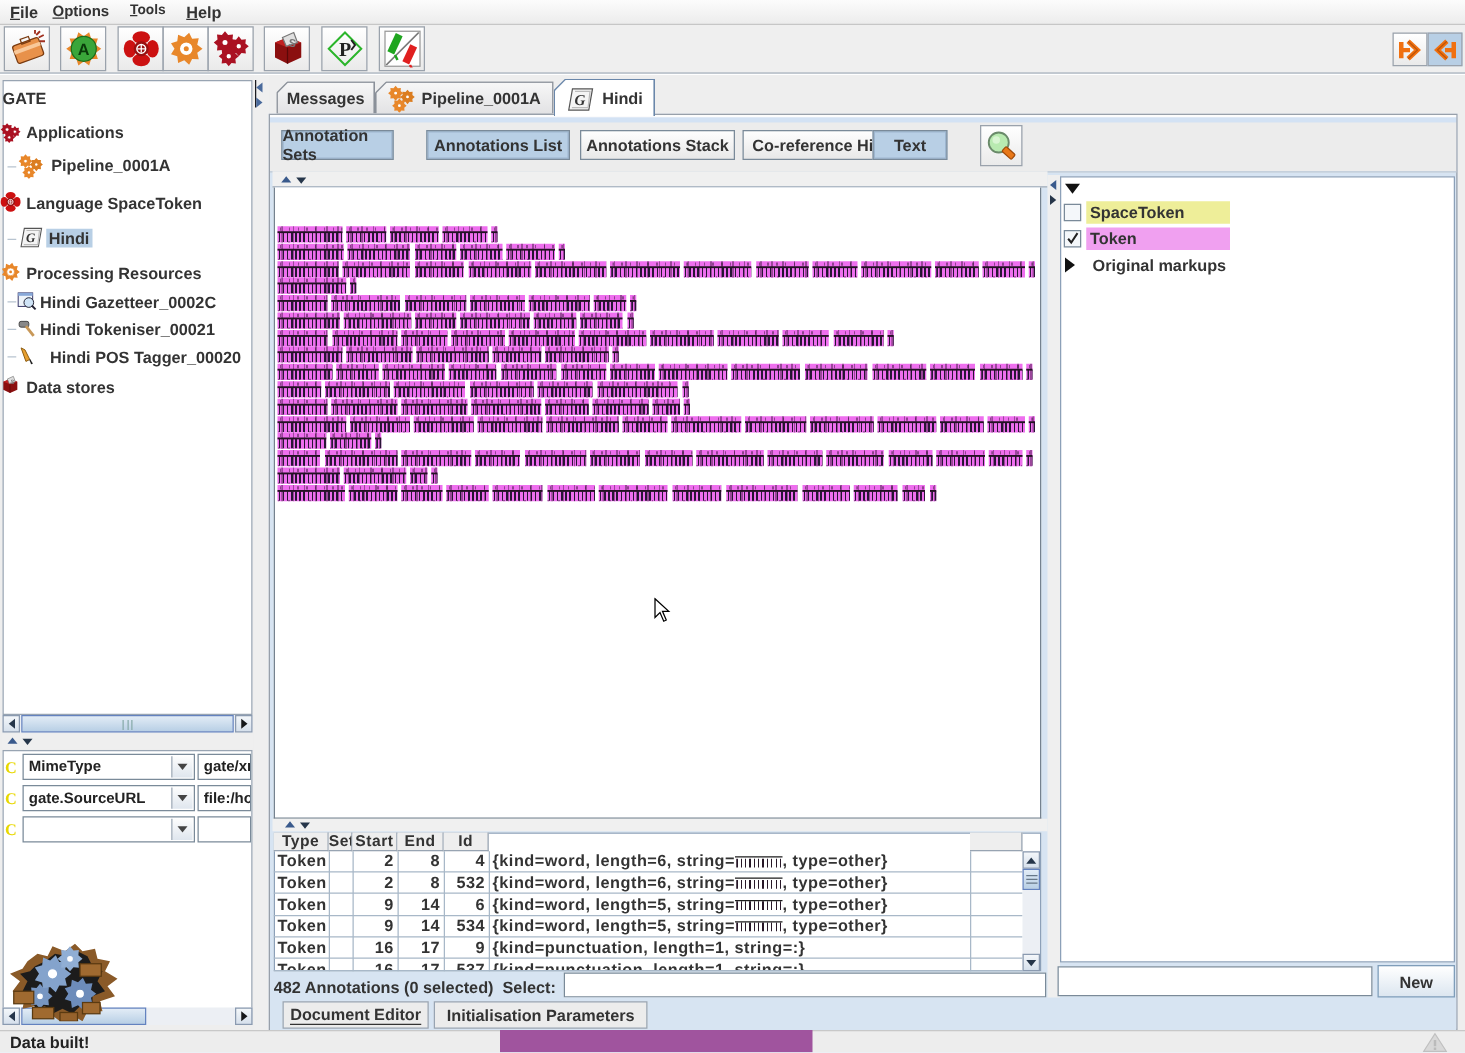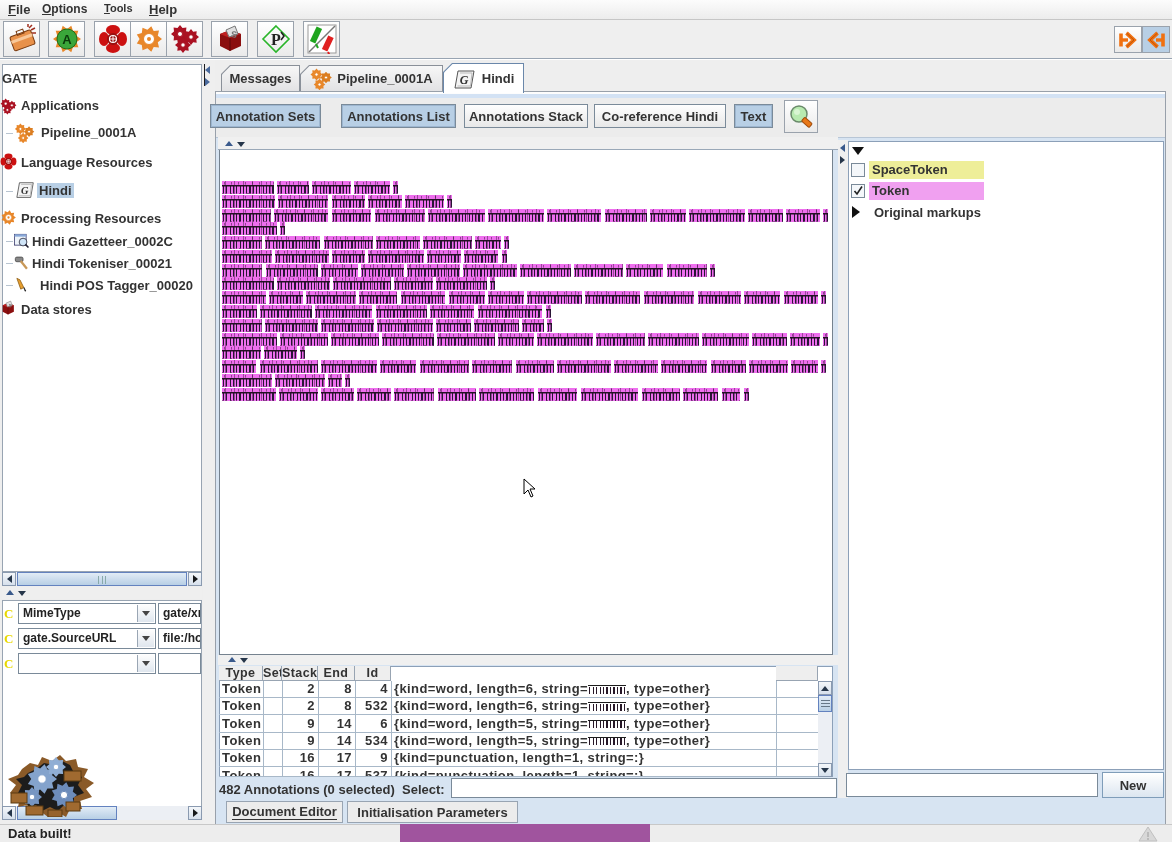--- a/index.html
+++ b/index.html
@@ -156,21 +156,21 @@
     <span style="position:absolute;left:39px;top:125px;font-size:13px;padding:0 2px">Pipeline_0001A</span>
     <span style="position:absolute;left:0px;top:153px;width:17px;height:17px"><svg width="17" height="17" viewBox="0 0 30 30" style="">
         <ellipse cx="15" cy="6" rx="7" ry="5" fill="#cc1111"></ellipse>
         <ellipse cx="15" cy="24" rx="7" ry="5" fill="#cc1111"></ellipse>
         <ellipse cx="6" cy="15" rx="5" ry="7" fill="#cc1111"></ellipse>
         <ellipse cx="24" cy="15" rx="5" ry="7" fill="#cc1111"></ellipse>
         <circle cx="15" cy="15" r="6" fill="#991111"></circle>
         <circle cx="15" cy="15" r="3.5" fill="none" stroke="#fff" stroke-width="1.2"></circle>
         <path d="M12 15h6M15 12v6" stroke="#fff" stroke-width="1"></path>
       </svg></span>
-    <span style="position:absolute;left:19px;top:155px;font-size:13px;padding:0 2px">Language Resources</span>
+    <span style="position:absolute;left:19px;top:155px;font-size:13px;padding:0 2px">Language SpaceToken</span>
     <span style="position:absolute;left:14px;top:181px;width:23px;height:19px"><svg width="23" height="19" viewBox="0 0 24 22" style="">
         <path d="M5 2 L21 2 L18 19 L2 19 Z" fill="#f4f4f4" stroke="#555"></path>
         <path d="M7 4 L19 4 L17.5 17 L4.5 17" fill="none" stroke="#bbb"></path>
         <text x="11" y="15" font-size="12" font-weight="bold" font-style="italic" text-anchor="middle" fill="#333" font-family="Liberation Serif">G</text>
       </svg></span>
     <span style="position:absolute;left:37px;top:183px;font-size:13px;background:#b8cfe5;padding:0 2px">Hindi</span>
     <span style="position:absolute;left:0px;top:209px;width:17px;height:17px"><svg width="17" height="17" viewBox="0 0 30 30" style="">
         <polygon points="28.0,15.0 23.8,18.2 25.0,23.4 19.7,23.1 17.3,27.8 13.4,24.2 8.5,26.3 7.8,21.0 2.8,19.4 5.6,15.0 2.8,10.6 7.8,9.0 8.5,3.7 13.4,5.8 17.3,2.2 19.7,6.9 25.0,6.6 23.8,11.8" fill="#e8872a" stroke="none"></polygon>
         <circle cx="15" cy="15" r="3.6400000000000006" fill="#fff" stroke="#e8872a"></circle>
         <circle cx="15" cy="15" r="5.5" fill="#fff" stroke="#e8872a"></circle>
@@ -281,25 +281,25 @@
     <div style="position:absolute;left:443px;top:63px;width:81px;height:30px;clip-path:polygon(9px 0,100% 0,100% 100%,0 100%,0 9px);background:#6a87aa;z-index:3;position:absolute">
       <div style="position:absolute;left:1px;top:1px;right:1px;bottom:0;clip-path:polygon(8.5px 0,100% 0,100% 100%,0 100%,0 8.5px);background:#ffffff;display:flex;align-items:center;justify-content:center;font-size:13px"><span style="margin-right:5px;height:20px"><svg width="24" height="22" viewBox="0 0 24 22" style="">
             <path d="M5 2 L21 2 L18 19 L2 19 Z" fill="#f4f4f4" stroke="#555"></path>
             <path d="M7 4 L19 4 L17.5 17 L4.5 17" fill="none" stroke="#bbb"></path>
             <text x="11" y="15" font-size="12" font-weight="bold" font-style="italic" text-anchor="middle" fill="#333" font-family="Liberation Serif">G</text>
           </svg></span>Hindi</div>
     </div>
     <div style="position:absolute;left:216px;top:92px;width:949px;height:2px;background:#fdfdfd"></div>
     <div style="position:absolute;left:216px;top:94px;width:949px;height:4px;background:#d3e2f4"></div>
     <div style="position:absolute;left:216px;top:98px;width:949px;height:40px;background:#ececec;border-bottom:1px solid #b8c6d6"></div>
-    <div class="tgl on" style="left:210px;width:111px">Annotation Sets</div>
+    <div class="tgl on" style="left:225px;width:90px">Annotation Sets</div>
     <div class="tgl on" style="left:341px;width:115px">Annotations List</div>
     <div class="tgl " style="left:464px;width:124px">Annotations Stack</div>
     <div class="tgl " style="left:594px;width:132px">Co-reference Hindi</div>
-    <div class="tgl on" style="left:734px;width:39px">Text</div>
+    <div class="tgl on" style="left:698px;width:60px">Text</div>
     <div class="tb" style="position:absolute;left:784px;top:100px;width:34px;height:33px;">
       <svg width="26" height="26" viewBox="0 0 26 26" style="">
         <circle cx="11" cy="10" r="8" fill="#b8eab0" stroke="#6a8a6a" stroke-width="1.5"></circle>
         <circle cx="9" cy="8" r="3" fill="#d8f5d2"></circle>
         <rect x="15" y="14" width="10" height="5" rx="1" transform="rotate(42 17 16)" fill="#e87818" stroke="#a04a08"></rect>
       </svg>
     </div>
     <div class="dots" style="position:absolute;left:218px;top:137px;width:620px;height:13px;background:#f0f0f0;border-bottom:1px solid #9aa8b8"></div>
     <span class="arrU" style="left:225px;top:141px"></span>
     <span class="arrD" style="left:237px;top:142px"></span>
@@ -323,21 +323,21 @@
     <svg width="14" height="20" viewBox="0 0 14 20" style="position:absolute;left:523px;top:478px">
       <path d="M1 1 L1 16 L5 12 L8 19 L10 18 L7 11 L12 11 Z" fill="#fff" stroke="#000"></path>
     </svg>
     <div class="dots" style="position:absolute;left:218px;top:655px;width:620px;height:10px;background:#f0f0f0"></div>
     <span class="arrU" style="left:228px;top:657px"></span>
     <span class="arrD" style="left:240px;top:658px"></span>
     <div style="position:absolute;left:219px;top:666px;width:614px;height:111px;background:#fff;border:1px solid #8ca0b8"></div>
     <div style="position:absolute;left:219px;top:666px;width:614px;height:15px;">
       <div class="cell" style="left:0px;width:44px;text-align:center;line-height:15px;background:#eeeeee;border-right:1px solid #98a4b2;border-bottom:1px solid #98a4b2;font-size:12.5px">Type</div>
       <div class="cell" style="left:44px;width:19px;text-align:center;line-height:15px;background:#eeeeee;border-right:1px solid #98a4b2;border-bottom:1px solid #98a4b2;font-size:12.5px">Set</div>
-      <div class="cell" style="left:63px;width:36px;text-align:center;line-height:15px;background:#eeeeee;border-right:1px solid #98a4b2;border-bottom:1px solid #98a4b2;font-size:12.5px">Stack</div>
+      <div class="cell" style="left:63px;width:36px;text-align:center;line-height:15px;background:#eeeeee;border-right:1px solid #98a4b2;border-bottom:1px solid #98a4b2;font-size:12.5px">Start</div>
       <div class="cell" style="left:99px;width:37px;text-align:center;line-height:15px;background:#eeeeee;border-right:1px solid #98a4b2;border-bottom:1px solid #98a4b2;font-size:12.5px">End</div>
       <div class="cell" style="left:136px;width:36px;text-align:center;line-height:15px;background:#eeeeee;border-right:1px solid #98a4b2;border-bottom:1px solid #98a4b2;font-size:12.5px">Id</div>
       <div class="cell" style="left:557px;width:42px;text-align:center;line-height:15px;background:#eeeeee;border-right:1px solid #98a4b2;border-bottom:1px solid #98a4b2;font-size:12.5px"></div>
     </div>
     <div style="position:absolute;left:219px;top:681px;width:599px;height:17px;border-bottom:1px solid #a8b8c8;line-height:16px;overflow:hidden">
       <div class="cell" style="left:1px;width:43px;padding-left:2px">Token</div>
       <div class="cell" style="left:44px;width:19px"></div>
       <div class="cell" style="left:63px;width:36px;text-align:right;padding-right:3px">2</div>
       <div class="cell" style="left:99px;width:37px;text-align:right;padding-right:3px">8</div>
       <div class="cell" style="left:136px;width:36px;text-align:right;padding-right:3px">4</div>

